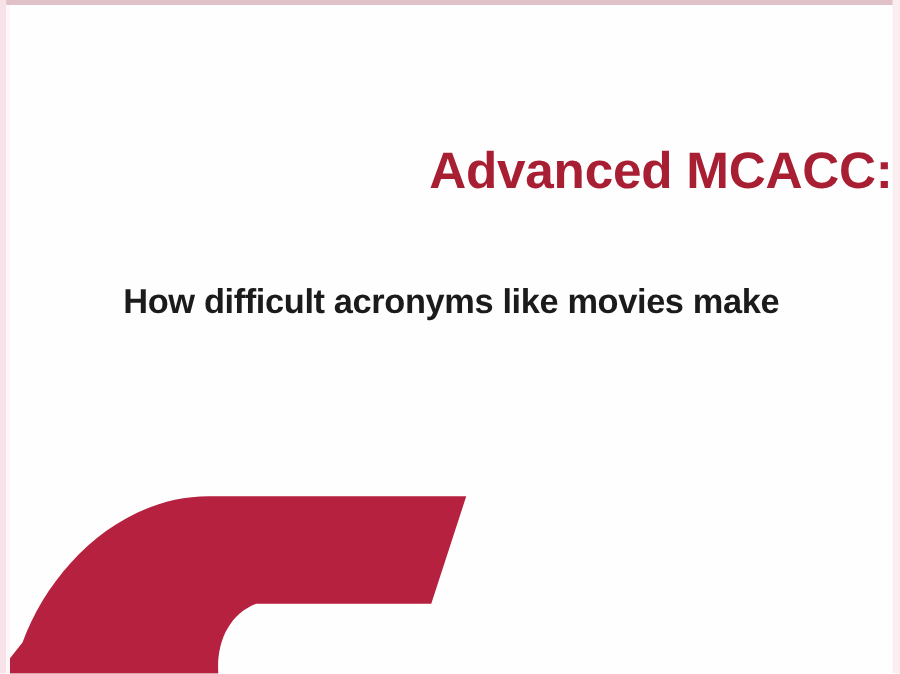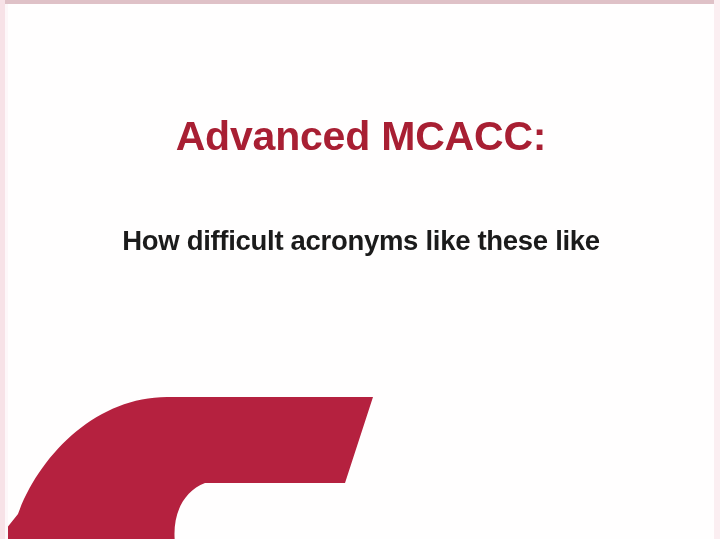--- a/index.html
+++ b/index.html
@@ -56,21 +56,21 @@
     background: #fffefe;
     overflow: hidden;
   }
 
   
   .title-block {
     position: absolute;
     left: 0;
     top: 110px;
     width: 706px;
-    text-align: center;
+    text-align: right;
   }
   .slide-title {
     margin: 0;
     font-family: "Liberation Sans", sans-serif;
     font-size: 41px;
     font-weight: bold;
     letter-spacing: -0.2px;
     color: #a81f33;
     line-height: 1.12;
   }
@@ -111,21 +111,21 @@
 
 <div class="slide-frame">
 
   <div class="slide-canvas">
 
     <div class="title-block">
       <h1 class="slide-title">Advanced MCACC:</h1>
     </div>
 
     <div class="subtitle-block">
-      <p class="subtitle-line">How difficult acronyms like these like</p>
+      <p class="subtitle-line">How difficult acronyms like movies make</p>
     </div>
 
     <div class="brand-mark">
       <svg width="400" height="159" viewBox="0 0 400 159" xmlns="http://www.w3.org/2000/svg">
         <path d="M 373 13
                  L 167 13
                  C 97 13, 40 70, 18 130
                  L -5 159
                  L 175 159
                  C 172 132, 182 108, 205 99

